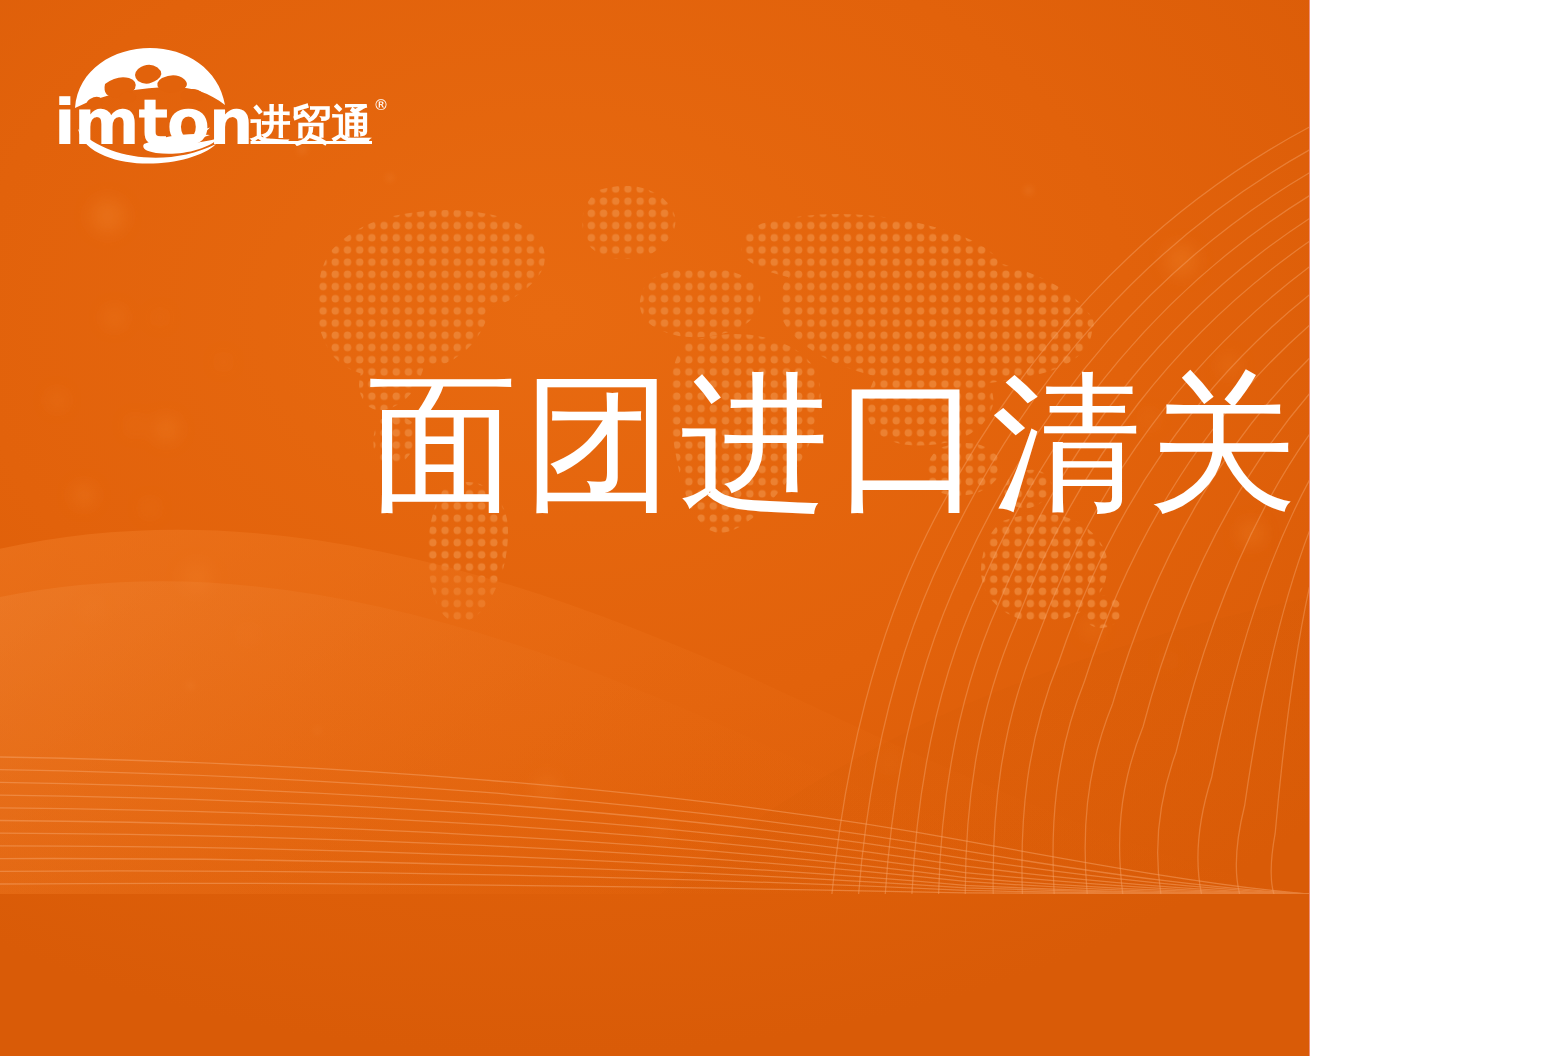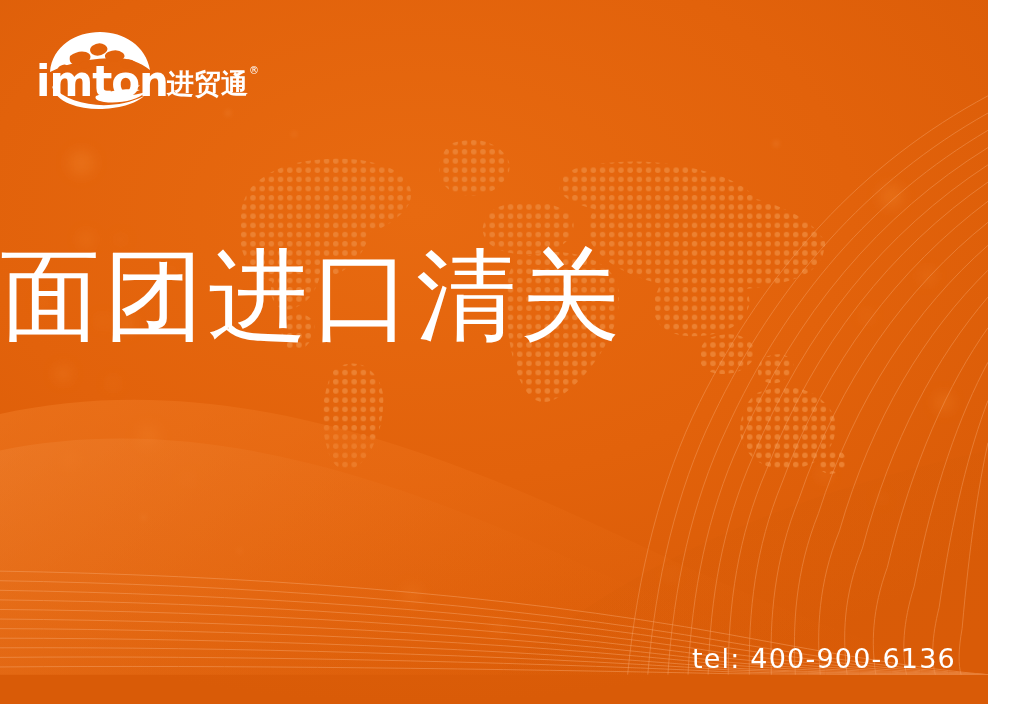--- a/index.html
+++ b/index.html
@@ -6,21 +6,21 @@
     margin: 0;
     padding: 0;
     background: #ffffff;
   }
   body {
     font-family: "Liberation Sans", "DejaVu Sans", sans-serif;
   }
 
   #banner {
     position: relative;
-    width: 988px;
+    width: 873px;
     height: 704px;
     overflow: hidden;
     background: #ef4444;
   }
 
   
   .layer {
     position: absolute;
     inset: 0;
     pointer-events: none;
@@ -59,38 +59,39 @@
     position: absolute;
     left: 131px;
     top: 44px;
     color: #ffffff;
     font-size: 27px;
     font-weight: 700;
     letter-spacing: 0px;
     line-height: 1;
     font-family: "DejaVu Sans", "Liberation Sans", sans-serif;
     white-space: nowrap;
+    text-decoration: underline;
   }
   .logo-reg {
     position: absolute;
     left: 213px;
     top: 40px;
     color: #ffffff;
     font-size: 10px;
     line-height: 1;
     font-family: "DejaVu Sans", sans-serif;
   }
 
   
   #headline {
     position: absolute;
     left: 0;
     right: 4px;
     top: 232px;
-    text-align: left;
+    text-align: right;
     color: #ffffff;
   }
   .headline-line {
     display: block;
     font-family: "DejaVu Sans", "Liberation Sans", sans-serif;
     font-weight: 400;
     font-size: 100px;
     line-height: 128px;
     letter-spacing: 4px;
     white-space: nowrap;
@@ -275,15 +276,14 @@
     </svg>
 
     <span class="logo-cn">进贸通</span>
     <span class="logo-reg">®</span>
   </div>
 
   <div id="headline">
     <span class="headline-line">面团进口清关</span>
   </div>
 
-  <div id="phone">tel: 400-900-6136</div>
 
 </div>
 
 </body></html>

